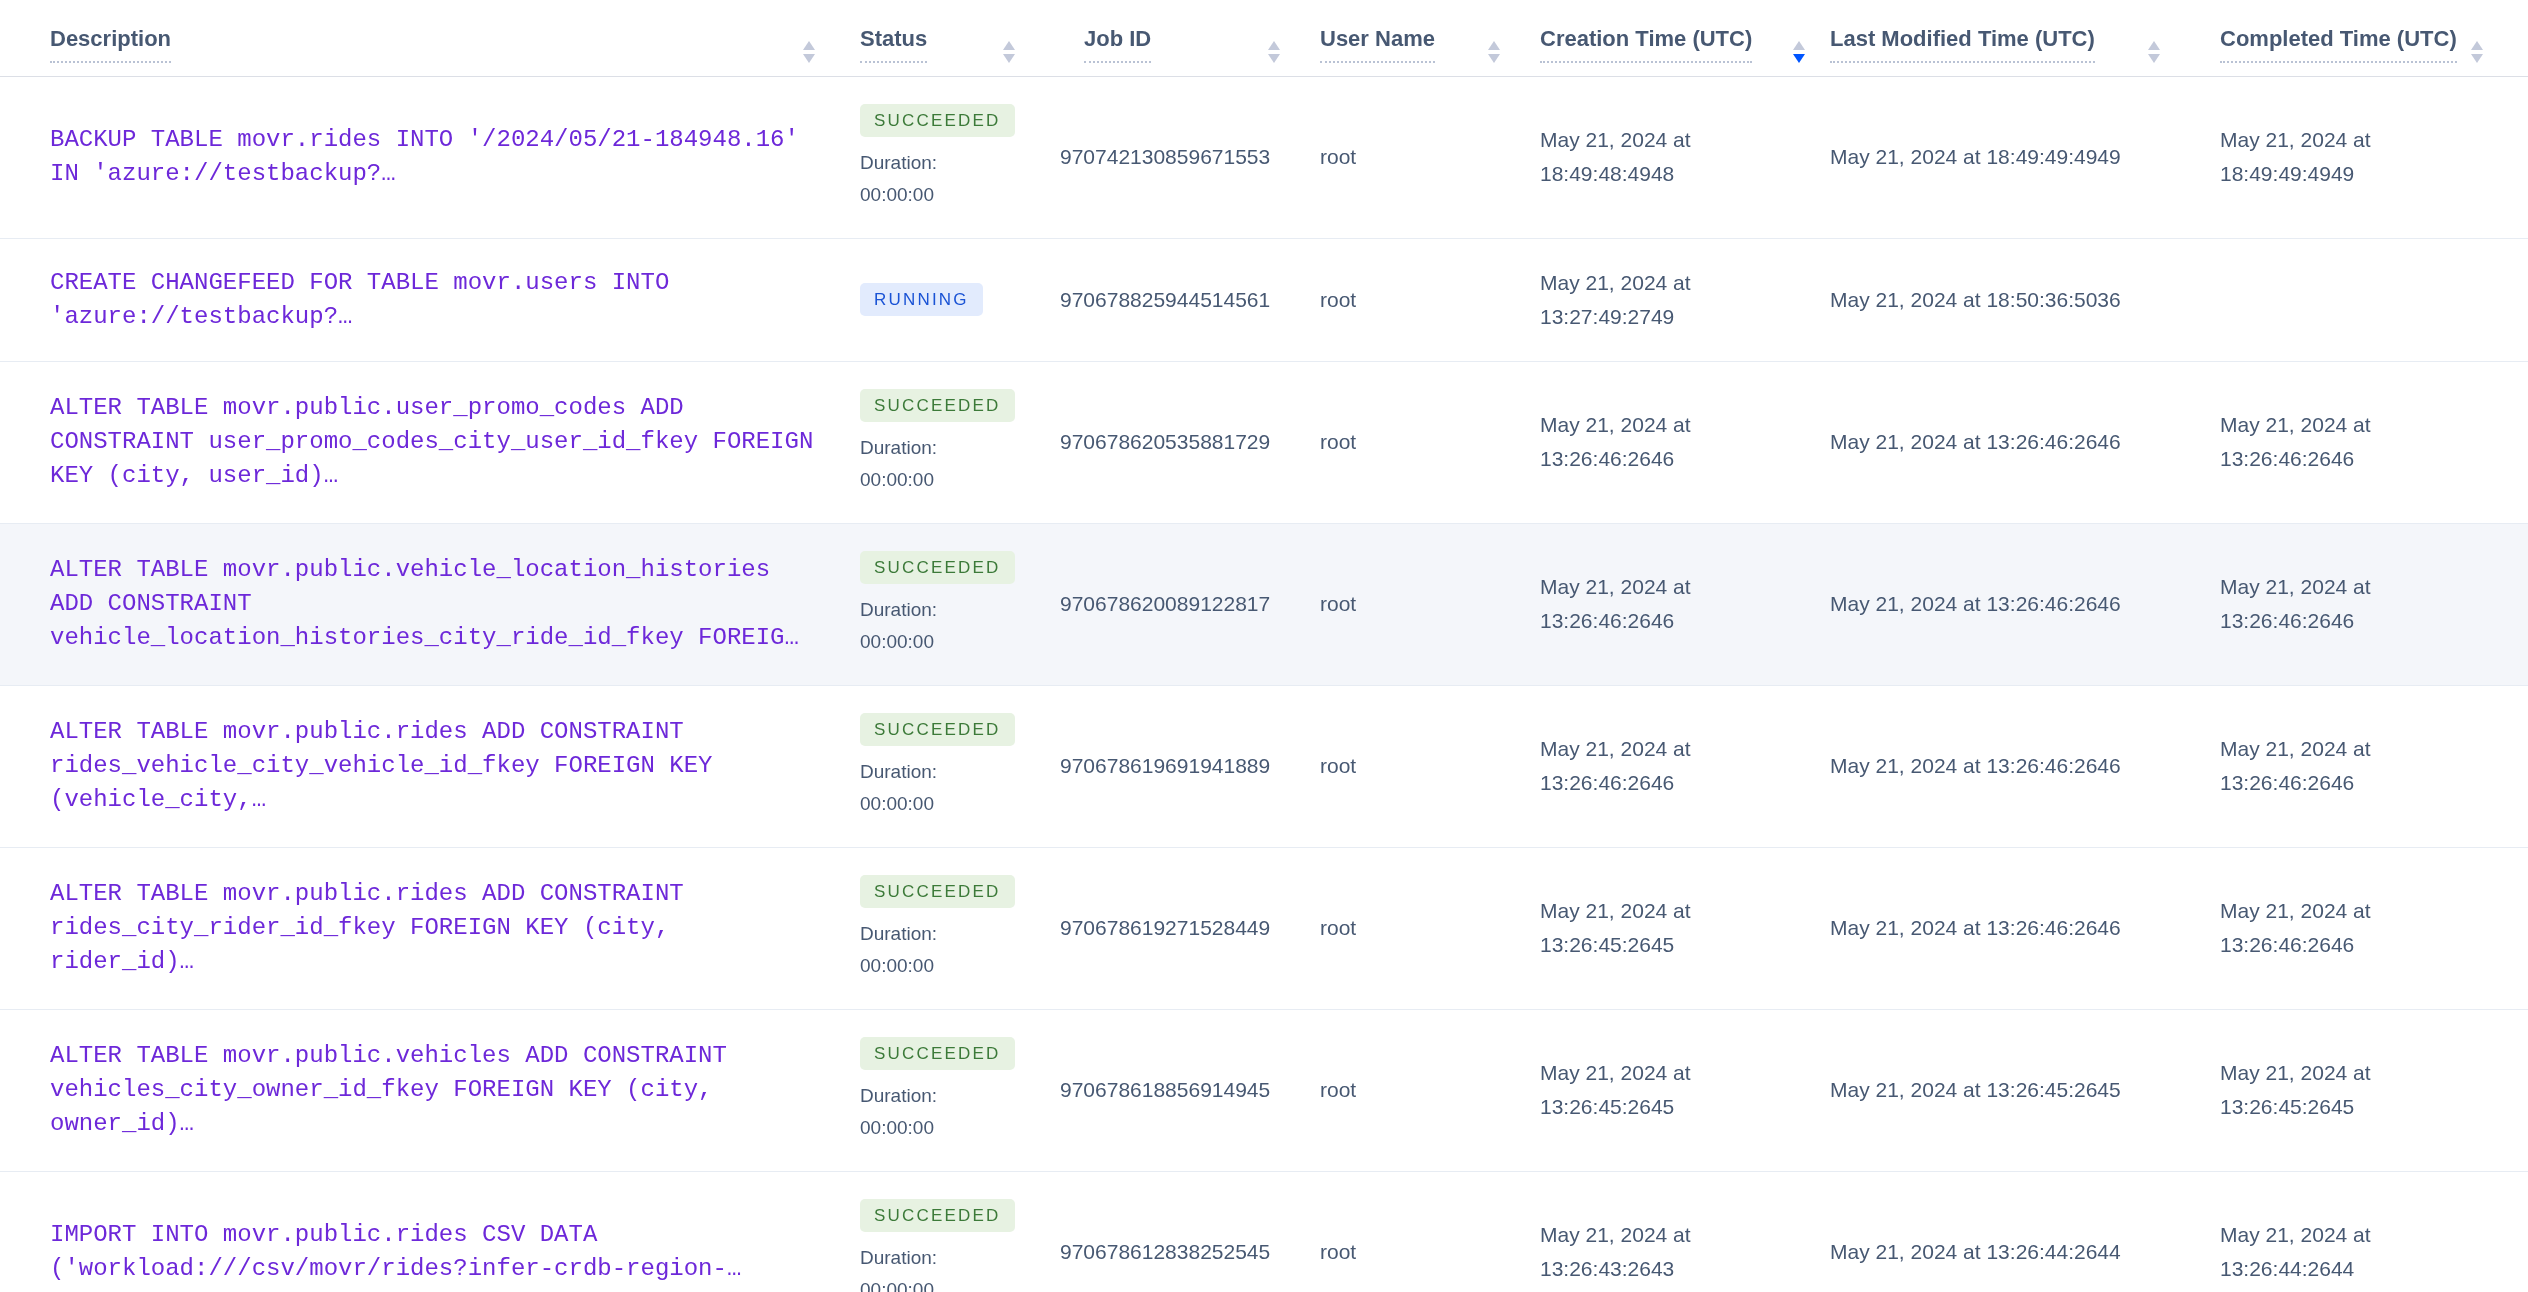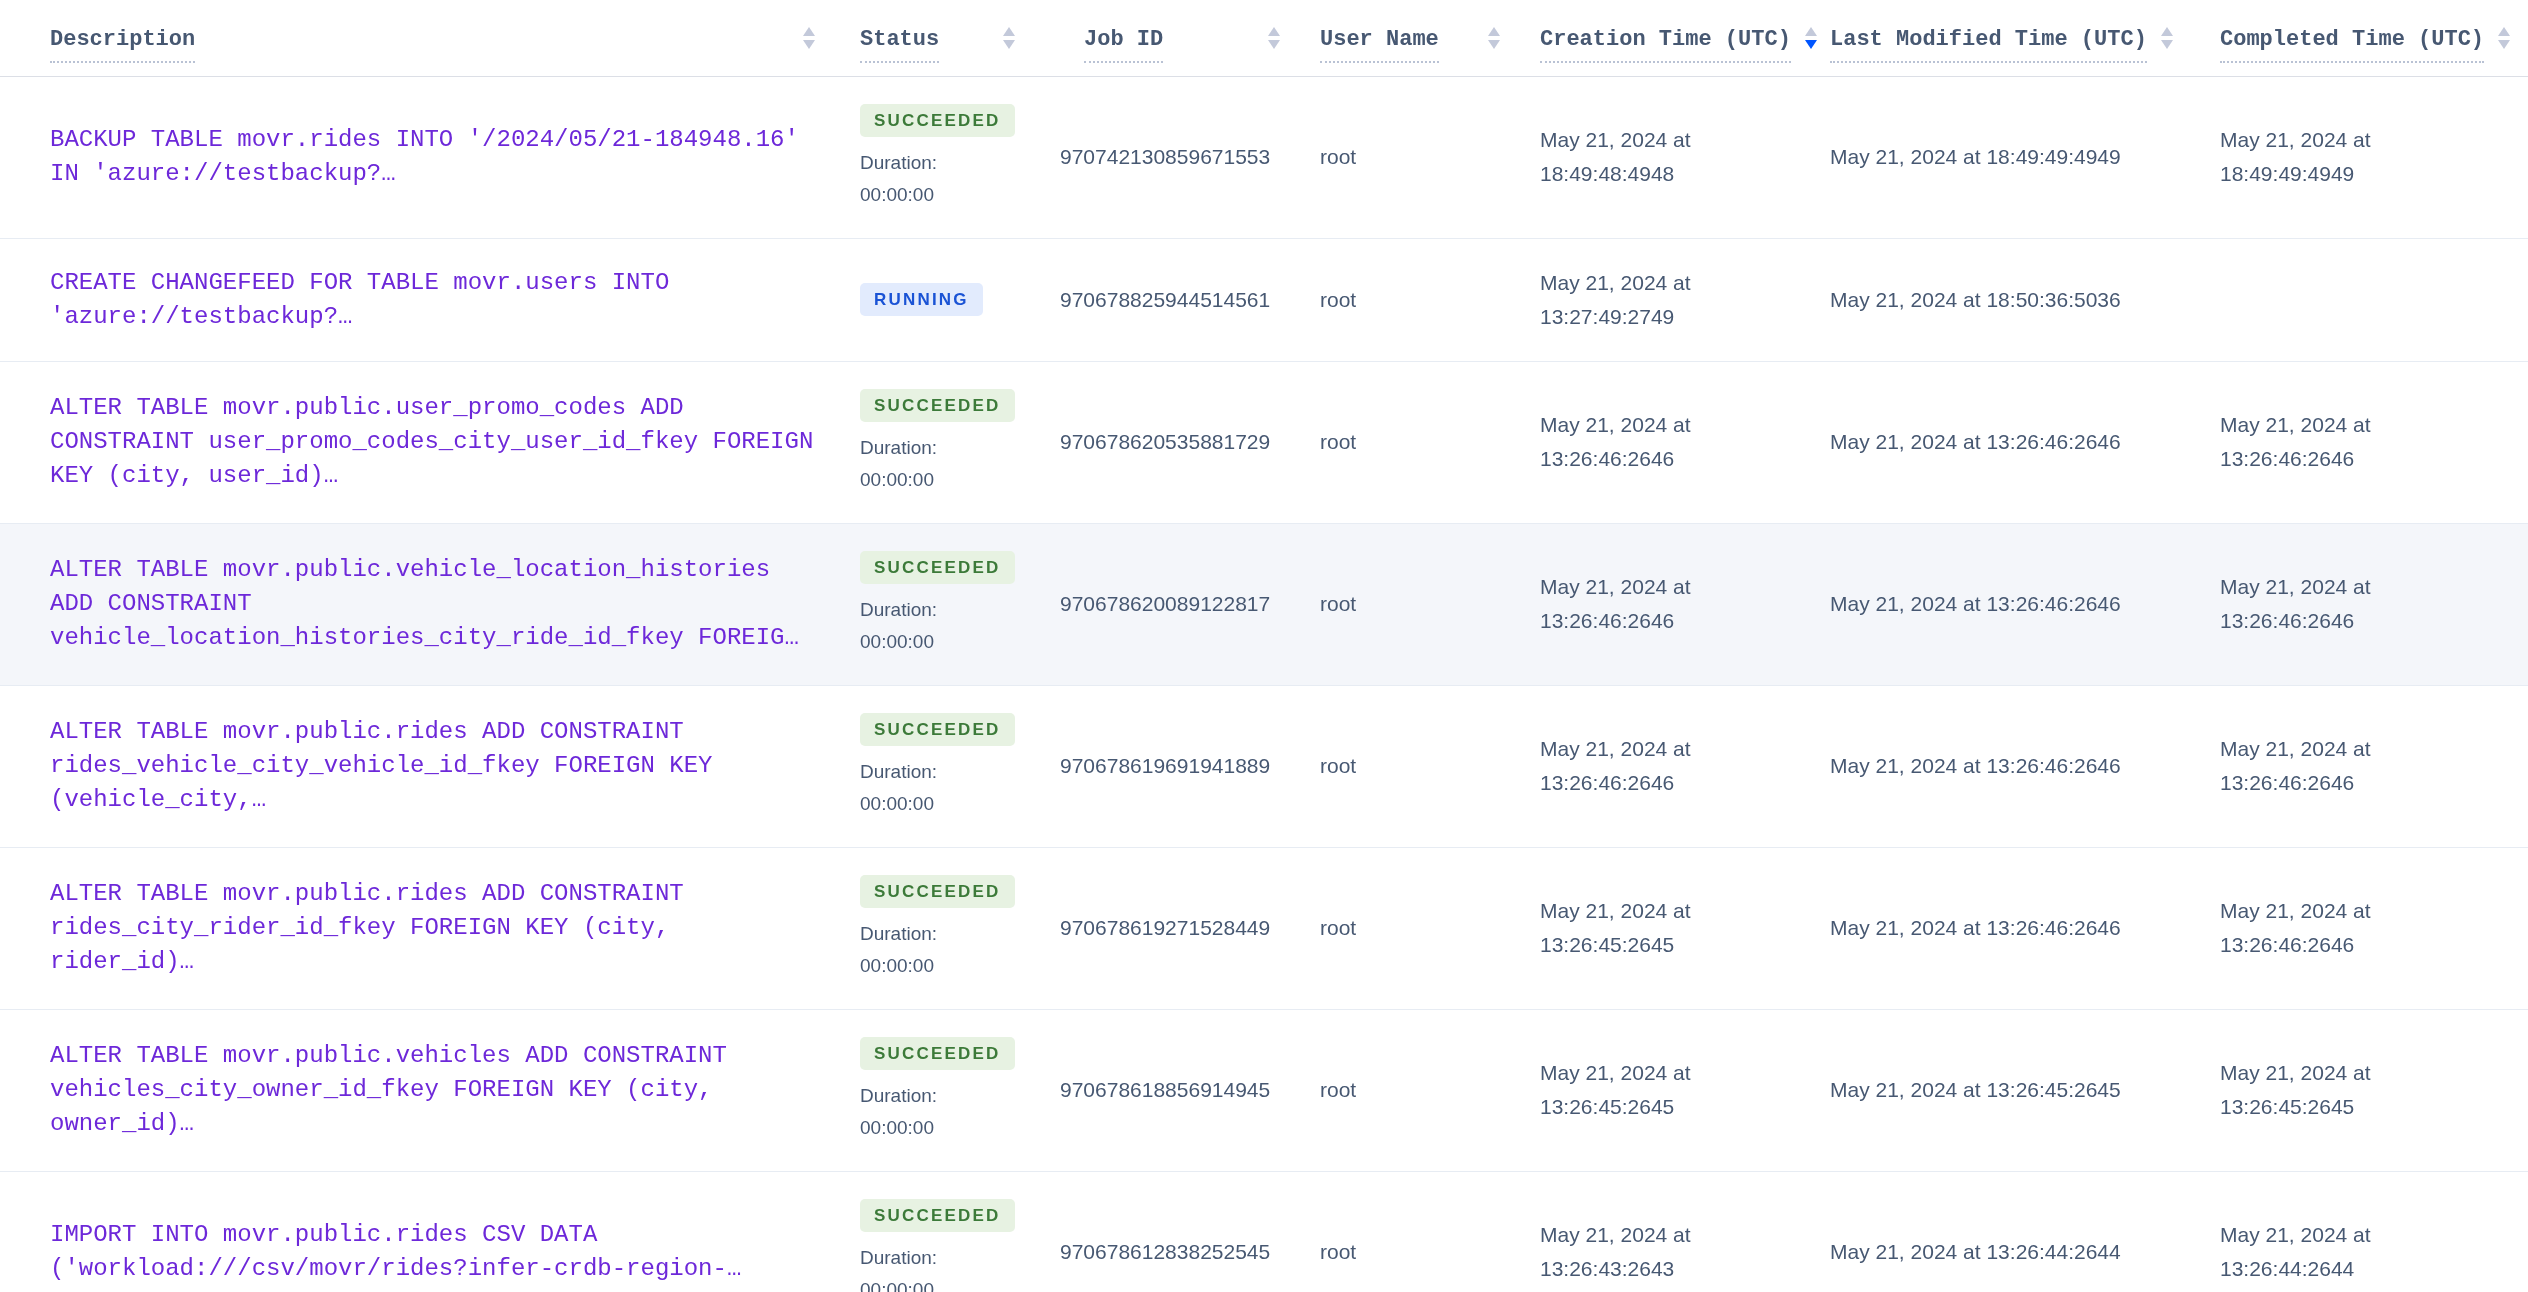--- a/index.html
+++ b/index.html
@@ -20,21 +20,21 @@
     text-align: left;
     vertical-align: middle;
     height: 76px;
     border-bottom: 1px solid #dcdfe6;
     font-size: 22px;
     font-weight: bold;
     color: #475872;
     cursor: pointer;
     padding-top: 14px;
   }
-  .th-inner { display: flex; align-items: flex-start; justify-content: space-between; font-family: Liberation Mono, monospace; }
+  .th-inner { display: flex; align-items: flex-end; justify-content: space-between; }
   .th-label { border-bottom: 2px dotted #b9c2d4; padding-bottom: 9px; white-space: nowrap; }
 
   th.col-0 .th-inner { padding-left: 50px; padding-right: 45px; }
   th.col-1 .th-inner { padding-right: 45px; }
   th.col-2 .th-inner { padding-right: 40px; margin-left: 24px; }
   th.col-3 .th-inner { padding-right: 40px; }
   th.col-4 .th-inner { padding-right: 25px; }
   th.col-5 .th-inner { padding-right: 60px; }
   th.col-6 .th-inner { padding-right: 104px; }
 
@@ -63,21 +63,21 @@
   td.cell-user      { padding-right: 40px; }
   td.cell-created   { padding-right: 70px; line-height: 34px; }
   td.cell-modified  { padding-right: 60px; line-height: 34px; }
   td.cell-completed { padding-right: 80px; line-height: 34px; }
 
   .badge {
     display: inline-block;
     padding: 7px 14px 6px 14px;
     border-radius: 5px;
     font-size: 17px;
-    font-weight: bold;
+    font-weight: normal;
     letter-spacing: 2.2px;
     text-transform: uppercase;
     white-space: nowrap;
   }
   .badge--succeeded { background: var(--succeeded-bg, #e7f2e2); color: var(--succeeded-text, #3c7a39); }
   .badge--running   { background: var(--running-bg, #e2ebfd);   color: var(--running-text, #1a53d5); }
 
   .duration { margin-top: 10px; font-size: 19px; line-height: 32px; color: #475872; }
 </style>
 </head>

